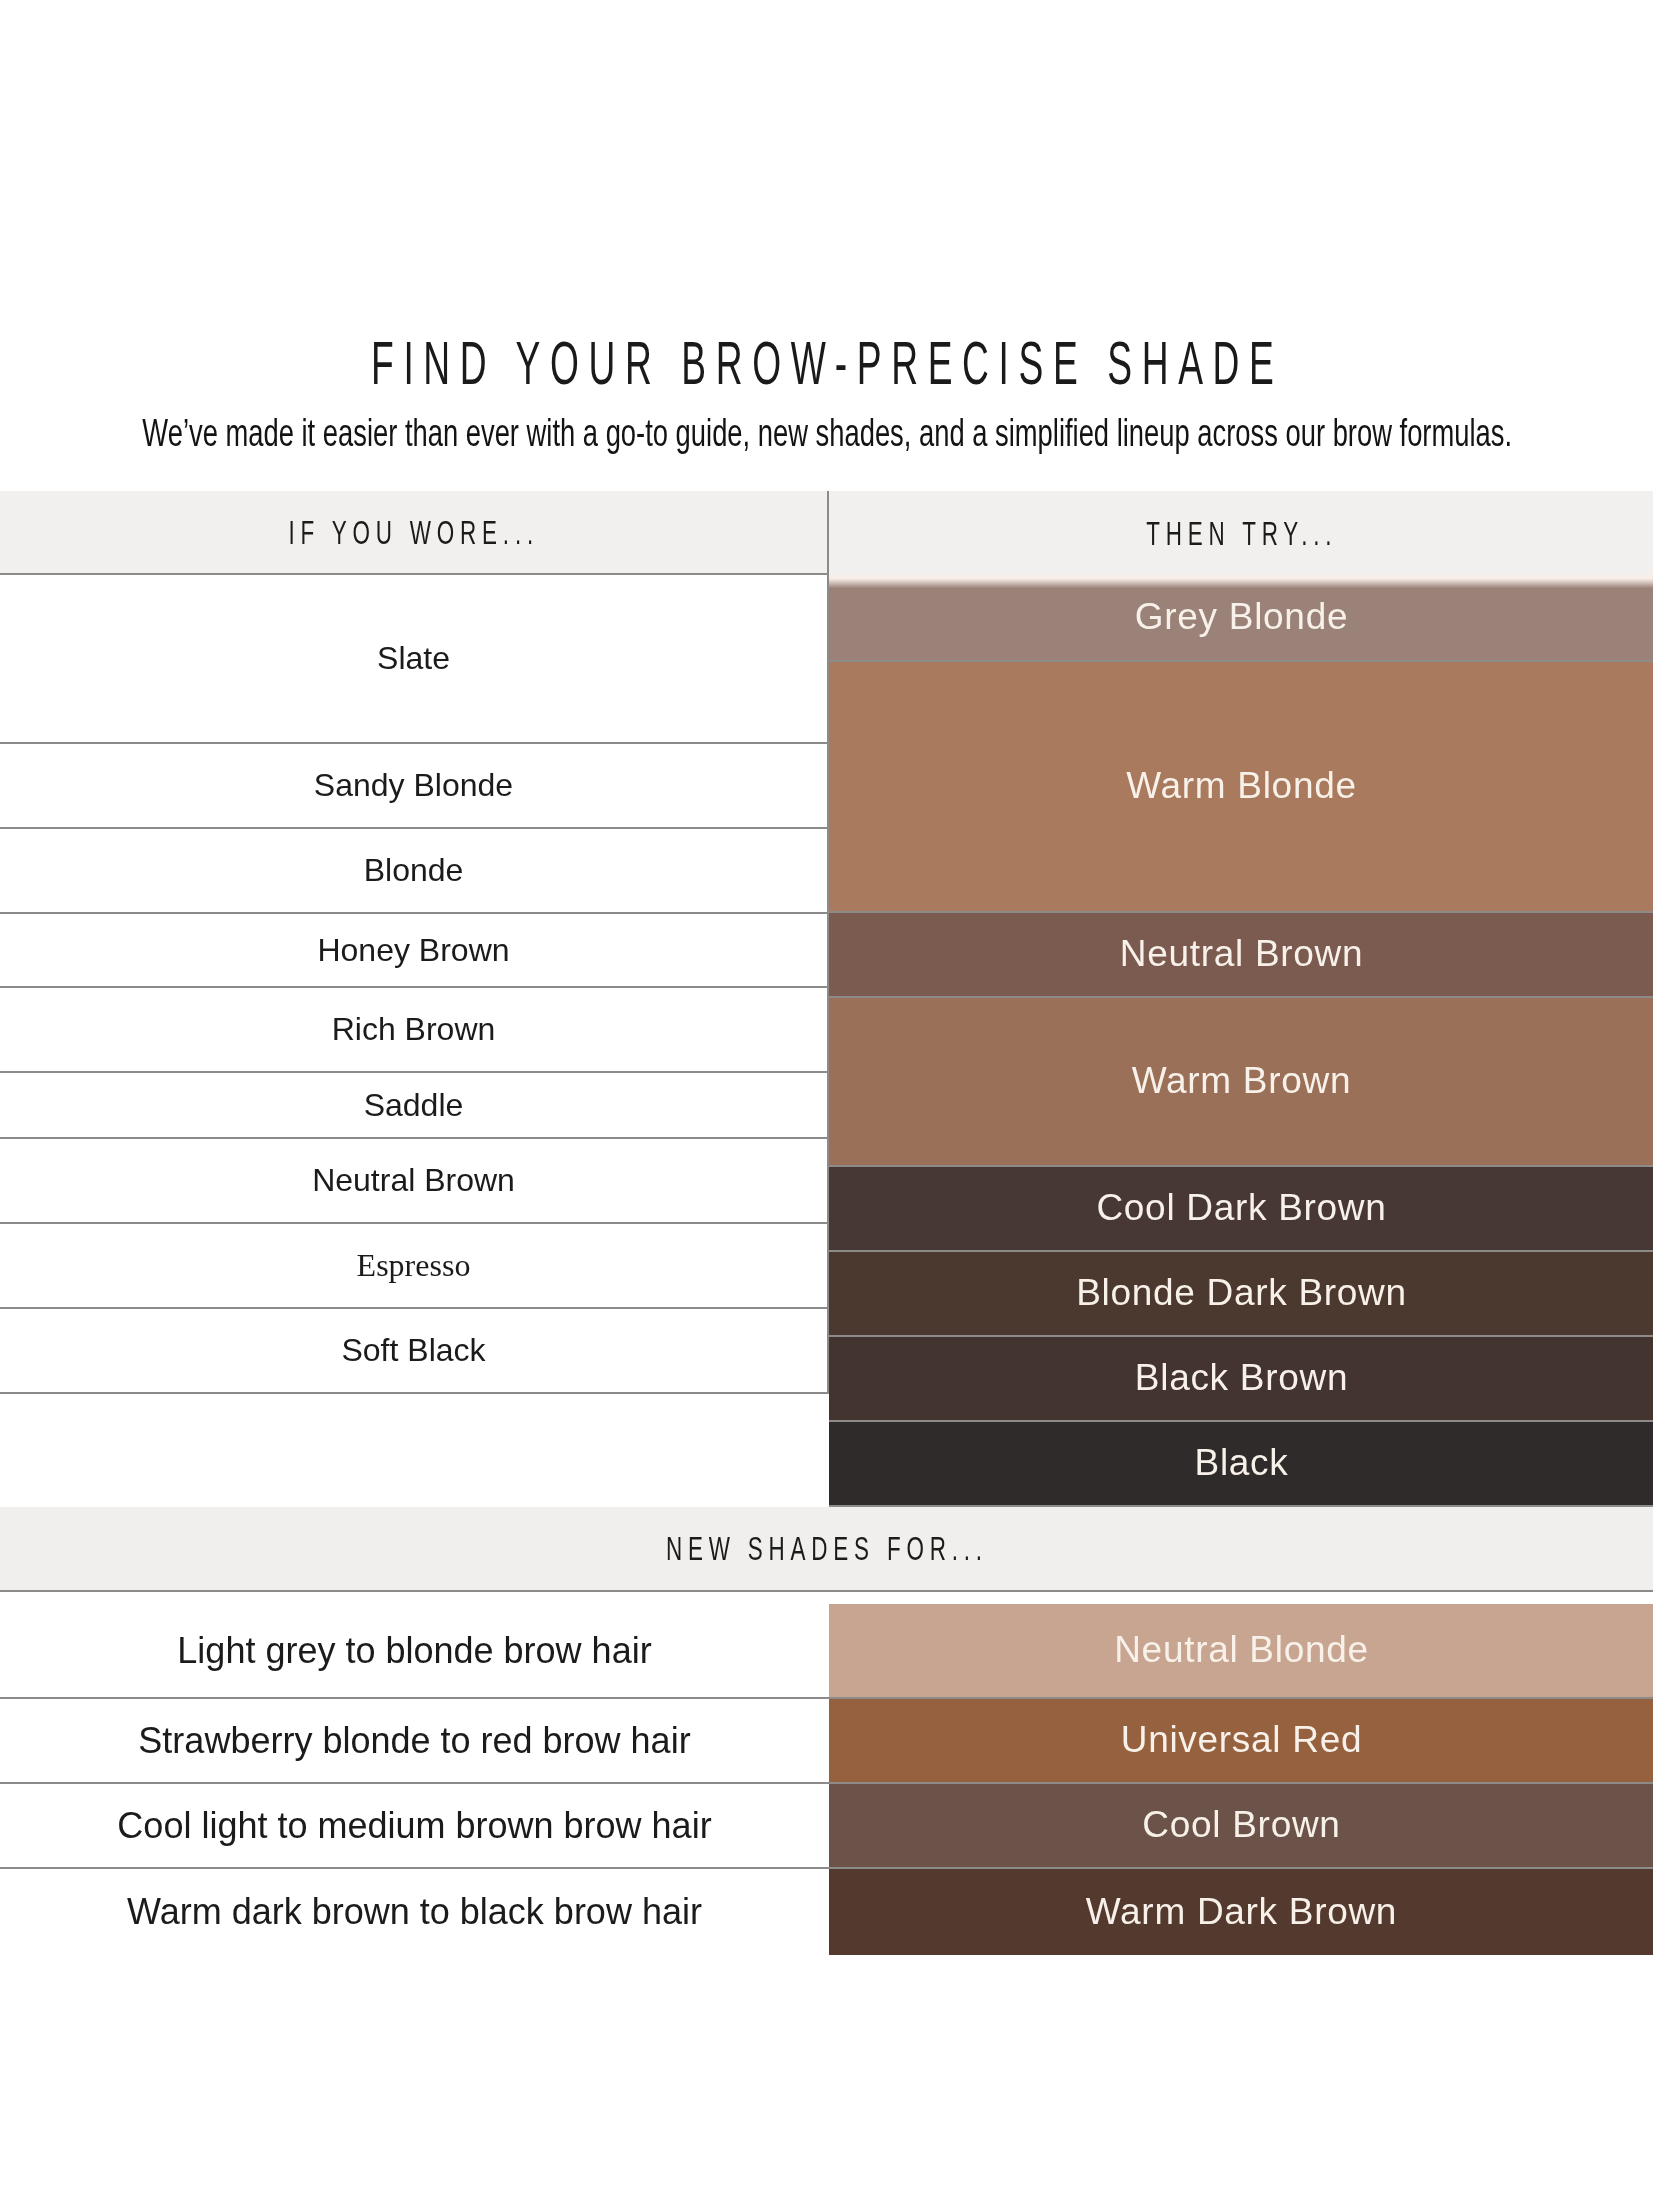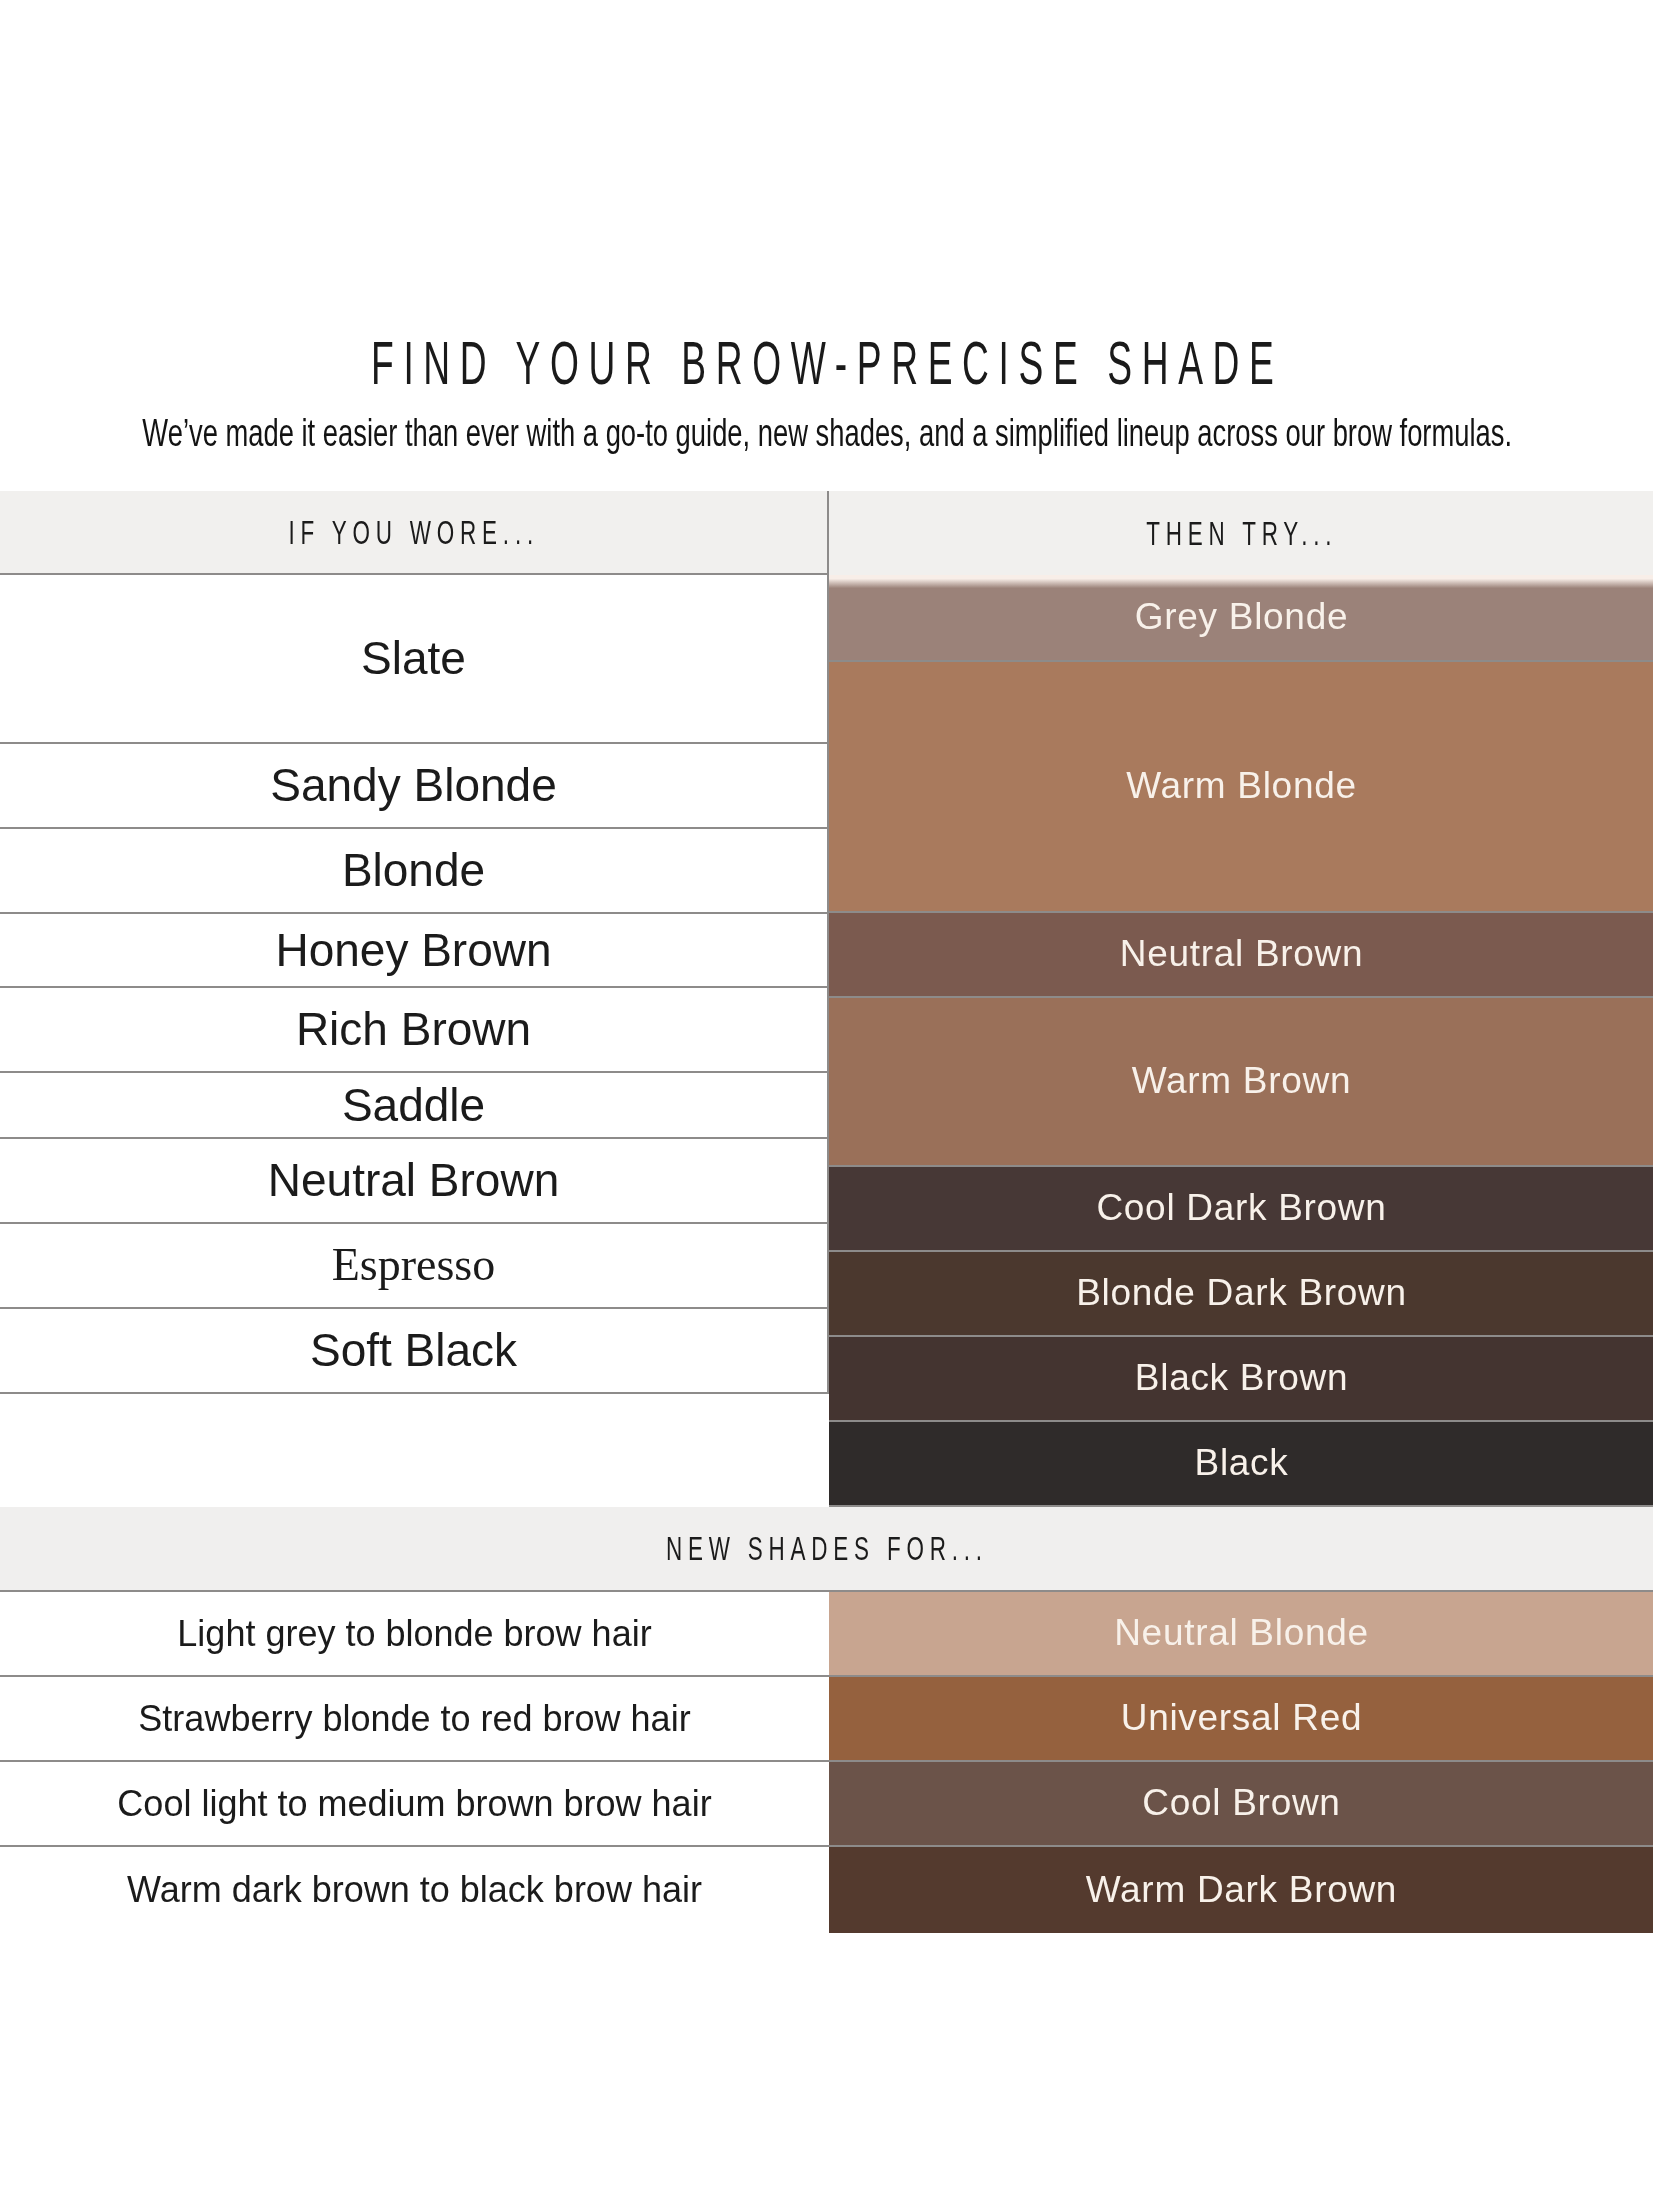--- a/index.html
+++ b/index.html
@@ -12,21 +12,21 @@
   .shade-table{position:relative;width:1654px;}
   .thead{display:flex;height:84px;}
   .th{display:flex;align-items:center;justify-content:center;background:var(--header-bg);}
   .th.left{width:829px;box-sizing:border-box;border-right:2.2px solid var(--border);border-bottom:2.2px solid var(--border);}
   .th.right{flex:1;}
   .cond-head{display:inline-block;white-space:nowrap;font-size:34px;letter-spacing:8.8px;color:#1b1b1b;transform:scaleX(0.66);transform-origin:center;}
   .top-section{display:flex;}
   .left-col{width:829px;display:flex;flex-direction:column;}
   .swatch-col{width:825px;display:flex;flex-direction:column;}
   .lcell{background:#ffffff;width:829px;box-sizing:border-box;border-right:2.2px solid var(--border);border-bottom:2.2px solid var(--border);display:flex;align-items:center;justify-content:center;}
-  .lcell span{font-size:46px;color:var(--label-text);line-height:1.15;}
+  .lcell span{font-size:32px;color:var(--label-text);line-height:1.15;}
   .swatch{box-sizing:border-box;border-bottom:2.2px solid var(--border);display:flex;align-items:center;justify-content:center;}
   .swatch span{font-size:37px;letter-spacing:0.7px;color:var(--swatch-text);line-height:1.15;}
   .band{height:85px;box-sizing:border-box;border-bottom:2.2px solid var(--border);background:var(--band-bg);display:flex;align-items:center;justify-content:center;}
   .nrow{display:flex;height:85px;box-sizing:border-box;border-bottom:2.2px solid var(--border);}
   .nrow.last{height:86px;border-bottom:none;}
   .nrow .lcell{border-right:none;border-bottom:none;height:100%;}
   .nrow .lcell span{font-size:36px;}
   .nrow .swatch{flex:1;border-bottom:none;height:100%;}
 </style>
 </head>
@@ -108,21 +108,21 @@
             <span>Black</span>
           </div>
         </div>
     </div>
 
     <div class="band">
       <span class="cond-head">NEW SHADES FOR...</span>
     </div>
 
     <div id="new-rows">
-        <div class="nrow" style="height: 85px;">
+        <div class="nrow" style="height: 95px; margin-top: 12px;">
           <div class="lcell">
             <span>Light grey to blonde brow hair</span>
           </div>
           <div class="swatch" style="background: rgb(200, 165, 144);">
             <span>Neutral Blonde</span>
           </div>
         </div>
         <div class="nrow" style="height: 85px;">
           <div class="lcell">
             <span>Strawberry blonde to red brow hair</span>

